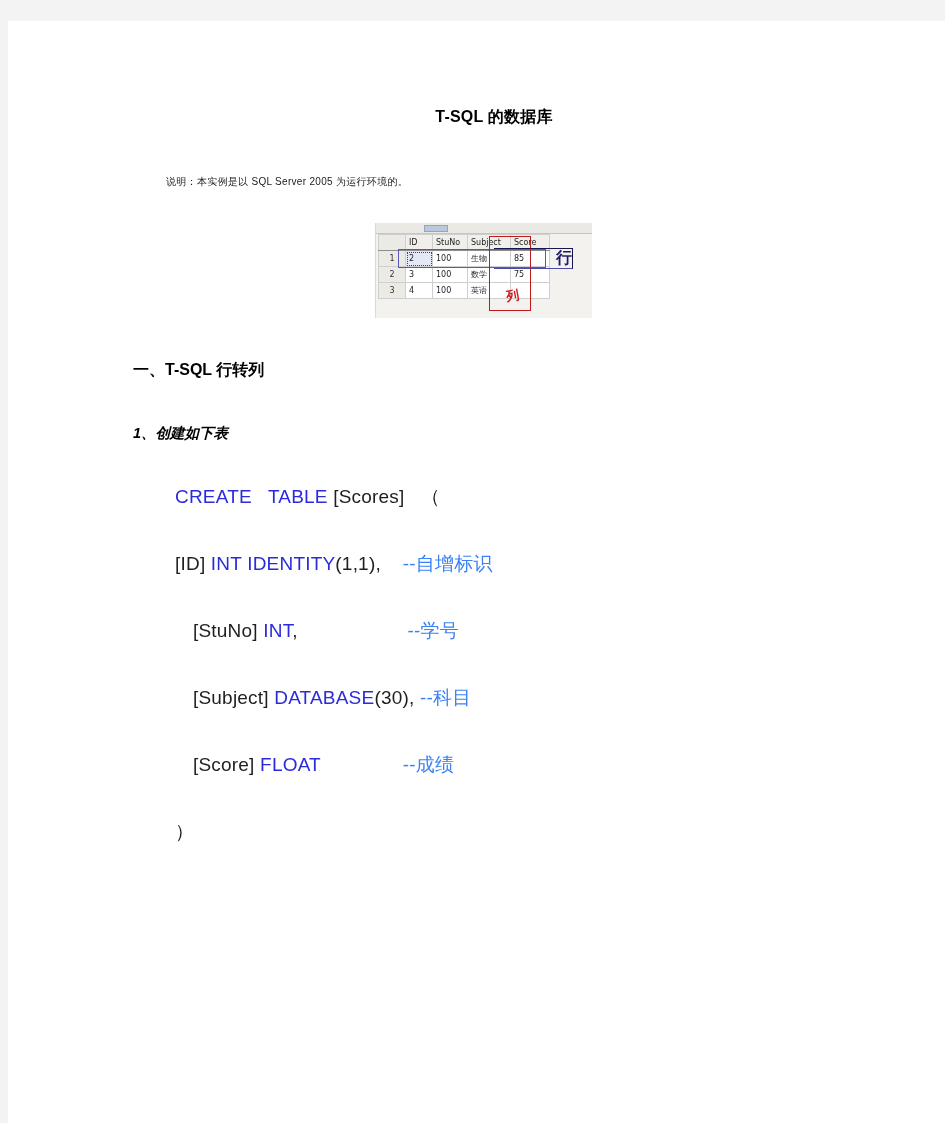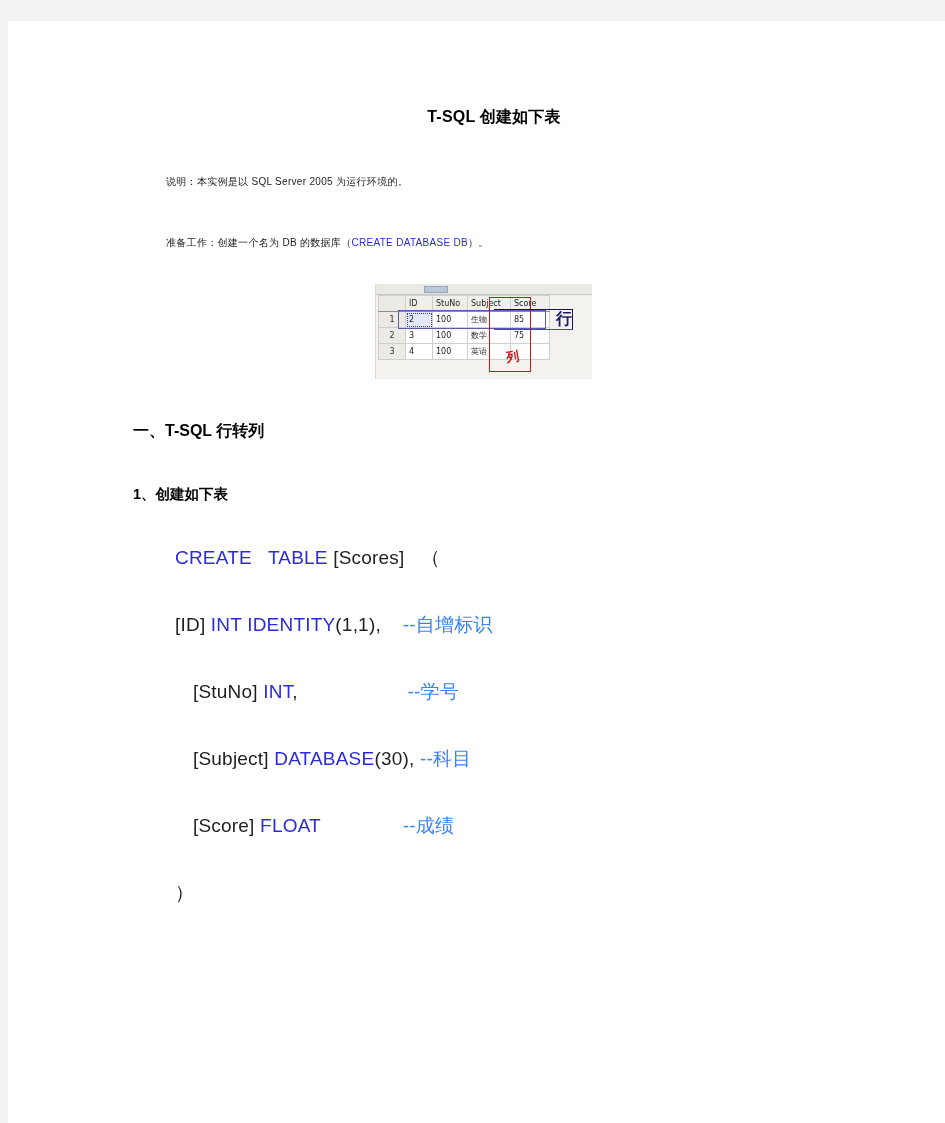--- a/index.html
+++ b/index.html
@@ -183,20 +183,21 @@
     margin-left: -30px;
     white-space: nowrap;
   }
   .h-sub {
     font-size: 14.5px;
     font-weight: bold;
     color: #000000;
     margin-top: 43px;
     margin-left: -30px;
     white-space: nowrap;
+    font-style: italic;
   }
 
   
   .code-line {
     font-size: 19px;
     color: #1f1f1f;
     margin-top: 41px;
     margin-left: 12px;
     white-space: pre;
     letter-spacing: 0.2px;
@@ -209,29 +210,26 @@
 </style>
 </head>
 <body>
 
 <div class="gutter-top"></div>
 <div class="gutter-left"></div>
 
 <div class="page">
   <div class="doc-body">
 
-    <div class="doc-title">T-SQL  创建如下表</div>
+    <div class="doc-title">T-SQL  的数据库</div>
 
     <div class="para">
       <span>说明：本实例是以 SQL Server 2005  为运行环境的。</span>
     </div>
 
-    <div class="para">
-      <span>准备工作：创建一个名为 DB  的数据库（</span><span class="kw-blue">CREATE DATABASE  DB</span><span>）。</span>
-    </div>
 
     <div class="grid-figure">
       <div class="grid-shot">
         <div class="grid-topbar">
           <div class="grid-topbar-tab"></div>
         </div>
 
         <table class="resultgrid">
           <tbody>
               <tr>

